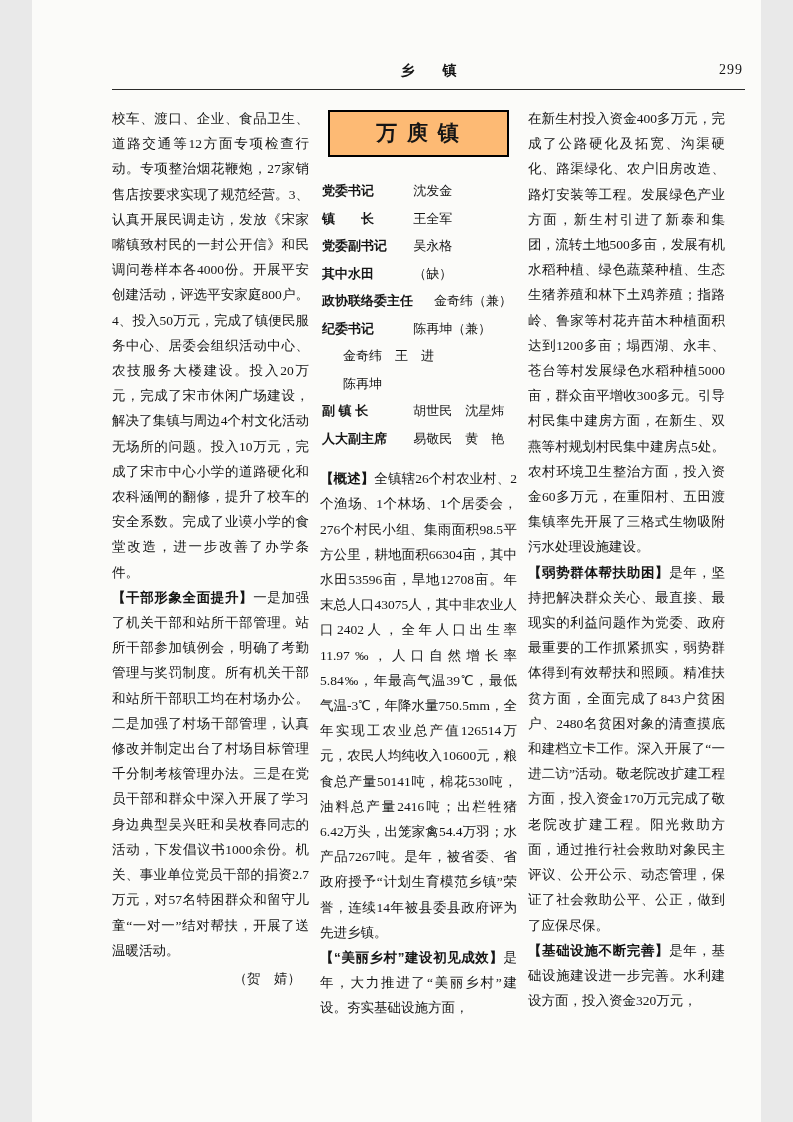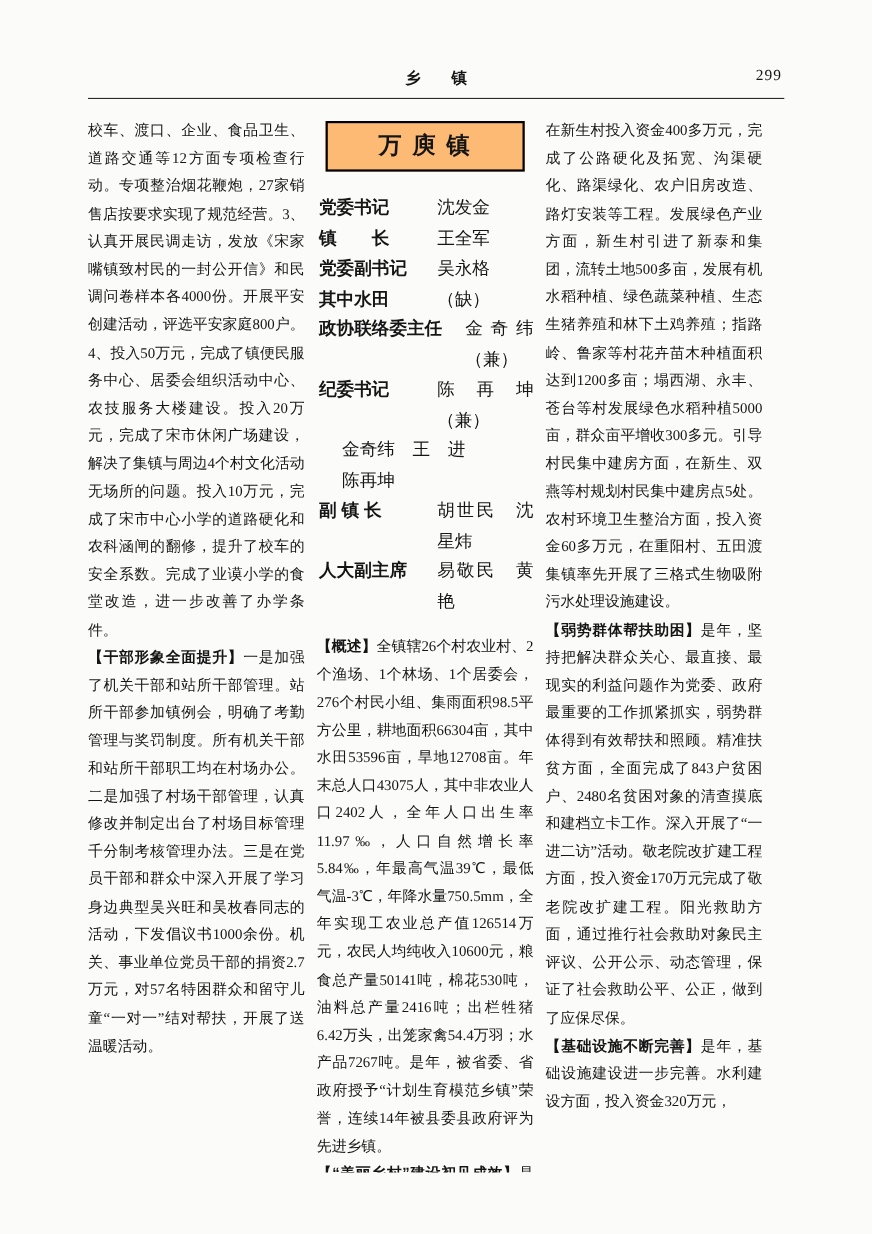--- a/index.html
+++ b/index.html
@@ -1,21 +1,21 @@
 <!DOCTYPE html>
 <html><head>
 <meta charset="utf-8">
 <style>
   * { box-sizing: border-box; }
   html, body { margin: 0; padding: 0; }
   body { background: #e9e9e9; font-family: "Liberation Serif", serif; }
 
   .page {
     position: relative;
-    width: 793px;
+    width: 729px;
     height: 1122px;
     margin: 0 auto;
     background: #fbfbf9;
     color: #151515;
     overflow: hidden;
   }
 
   
   .running-head {
     position: absolute;
@@ -80,21 +80,21 @@
     font-size: 21px;
     letter-spacing: 2px;
     white-space: pre;
   }
 
   
   .roster { margin: 0 0 14px 2px; }
   .roster-row {
     display: flex;
     line-height: 27.5px;
-    font-size: 16px;
+    font-size: 13px;
   }
   .roster-title {
     font-family: "Liberation Sans", sans-serif;
     font-weight: bold;
     min-width: 5.4em;
     flex-shrink: 0;
     white-space: pre;
   }
   .roster-names {
     white-space: pre-wrap;
@@ -110,20 +110,21 @@
   <div class="running-head">
     <div class="rh-center">乡　　镇</div>
     <div class="rh-page">299</div>
   </div>
 
   <div class="columns">
 
     <div class="col">
       <p class="para"><span class="p-head"></span><span>校车、渡口、企业、食品卫生、道路交通等12方面专项检查行动。专项整治烟花鞭炮，27家销售店按要求实现了规范经营。3、认真开展民调走访，发放《宋家嘴镇致村民的一封公开信》和民调问卷样本各4000份。开展平安创建活动，评选平安家庭800户。4、投入50万元，完成了镇便民服务中心、居委会组织活动中心、农技服务大楼建设。投入20万元，完成了宋市休闲广场建设，解决了集镇与周边4个村文化活动无场所的问题。投入10万元，完成了宋市中心小学的道路硬化和农科涵闸的翻修，提升了校车的安全系数。完成了业谟小学的食堂改造，进一步改善了办学条件。</span></p>
       <p class="para section"><span class="p-head">【干部形象全面提升】</span><span>一是加强了机关干部和站所干部管理。站所干部参加镇例会，明确了考勤管理与奖罚制度。所有机关干部和站所干部职工均在村场办公。二是加强了村场干部管理，认真修改并制定出台了村场目标管理千分制考核管理办法。三是在党员干部和群众中深入开展了学习身边典型吴兴旺和吴枚春同志的活动，下发倡议书1000余份。机关、事业单位党员干部的捐资2.7万元，对57名特困群众和留守儿童“一对一”结对帮扶，开展了送温暖活动。</span></p>
+      <p class="attribution">（贺　婧）</p>
     </div>
 
     <div class="col">
       <div class="town-title-box">
         <span class="town-title">万 庾 镇</span>
       </div>
 
       <div class="roster">
         <div class="roster-row">
           <span class="roster-title">党委书记</span>

